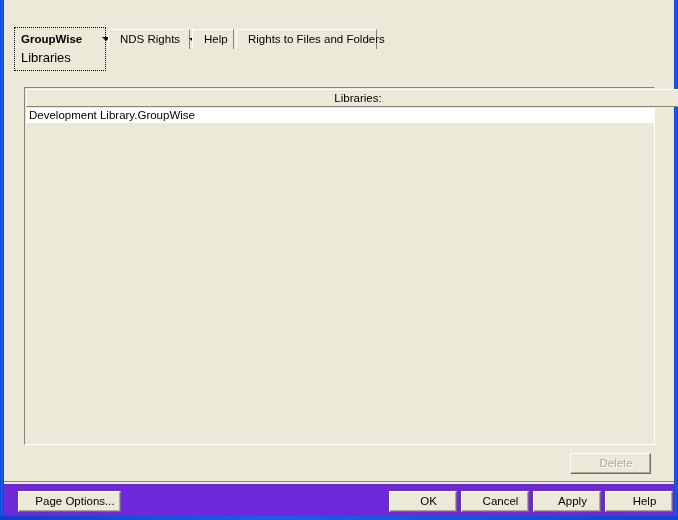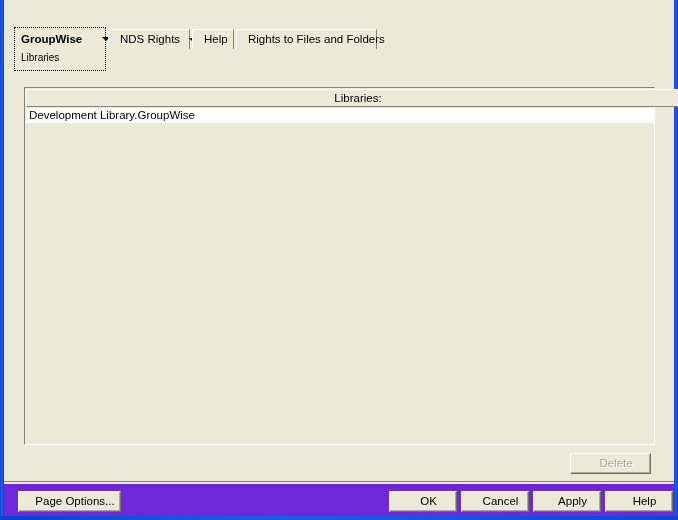--- a/index.html
+++ b/index.html
@@ -115,21 +115,21 @@
   .tab.selected .tab-row1 {
     font-weight: bold;
     font-size: 11.5px;
     line-height: 20px;
     padding: 1px 6px 0 6px;
     display: flex;
     align-items: center;
     gap: 14px;
   }
   .tab.selected .tab-row2 {
-    font-size: 10px;
+    font-size: 13px;
     line-height: 18px;
     padding: 0 6px;
   }
   .tab-label { display: inline-block; }
   .caret {
     display: inline-block;
     width: 0; height: 0;
     border-left: 4px solid transparent;
     border-right: 4px solid transparent;
     border-top: 4px solid #000000;

